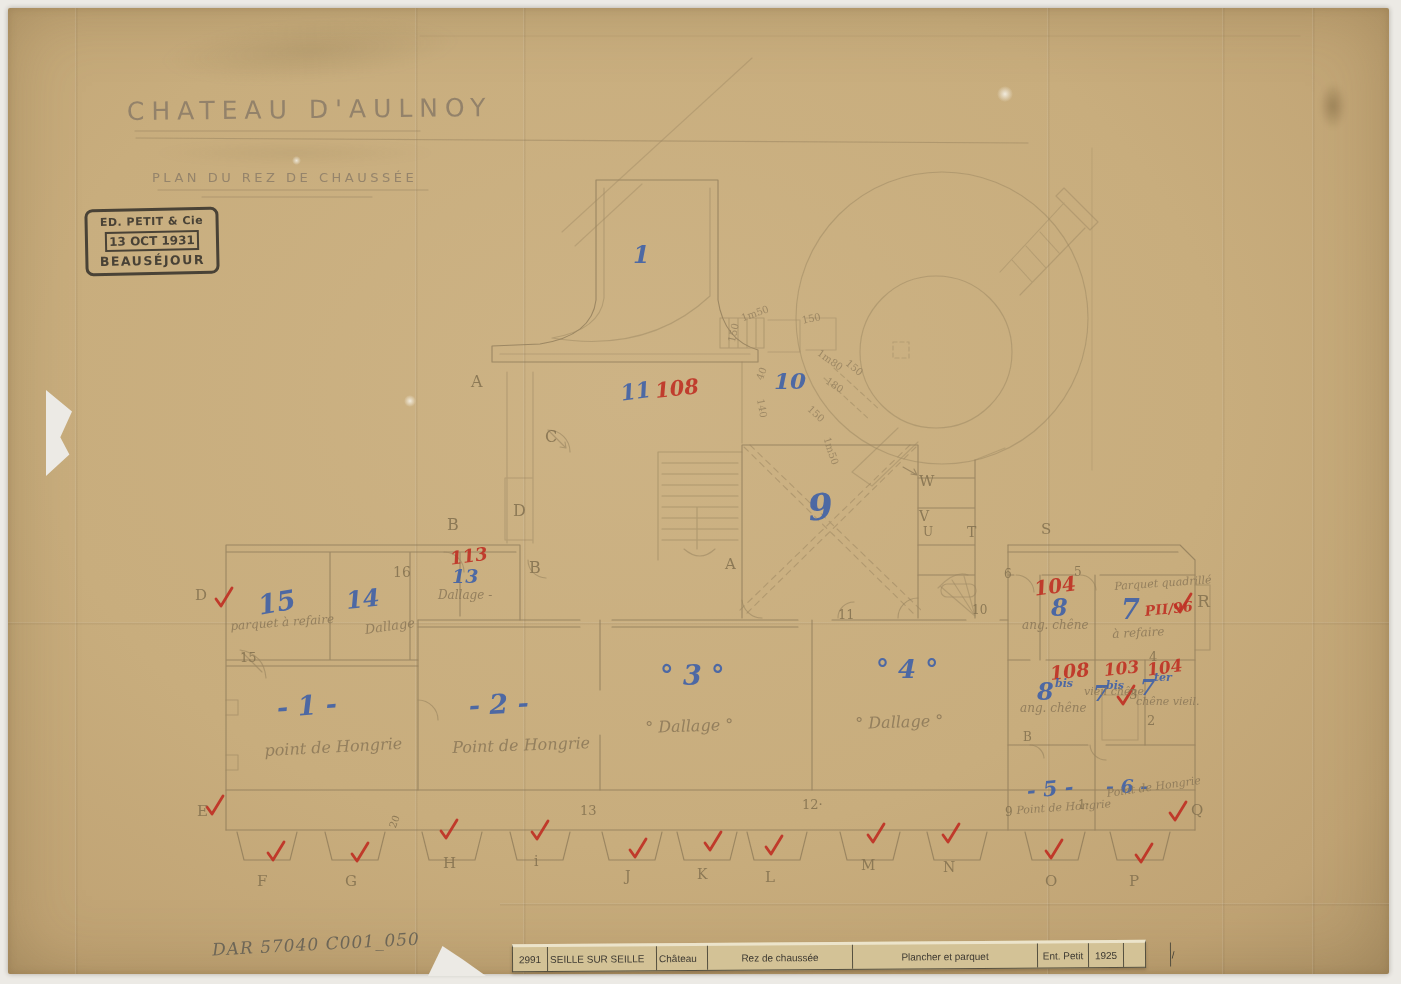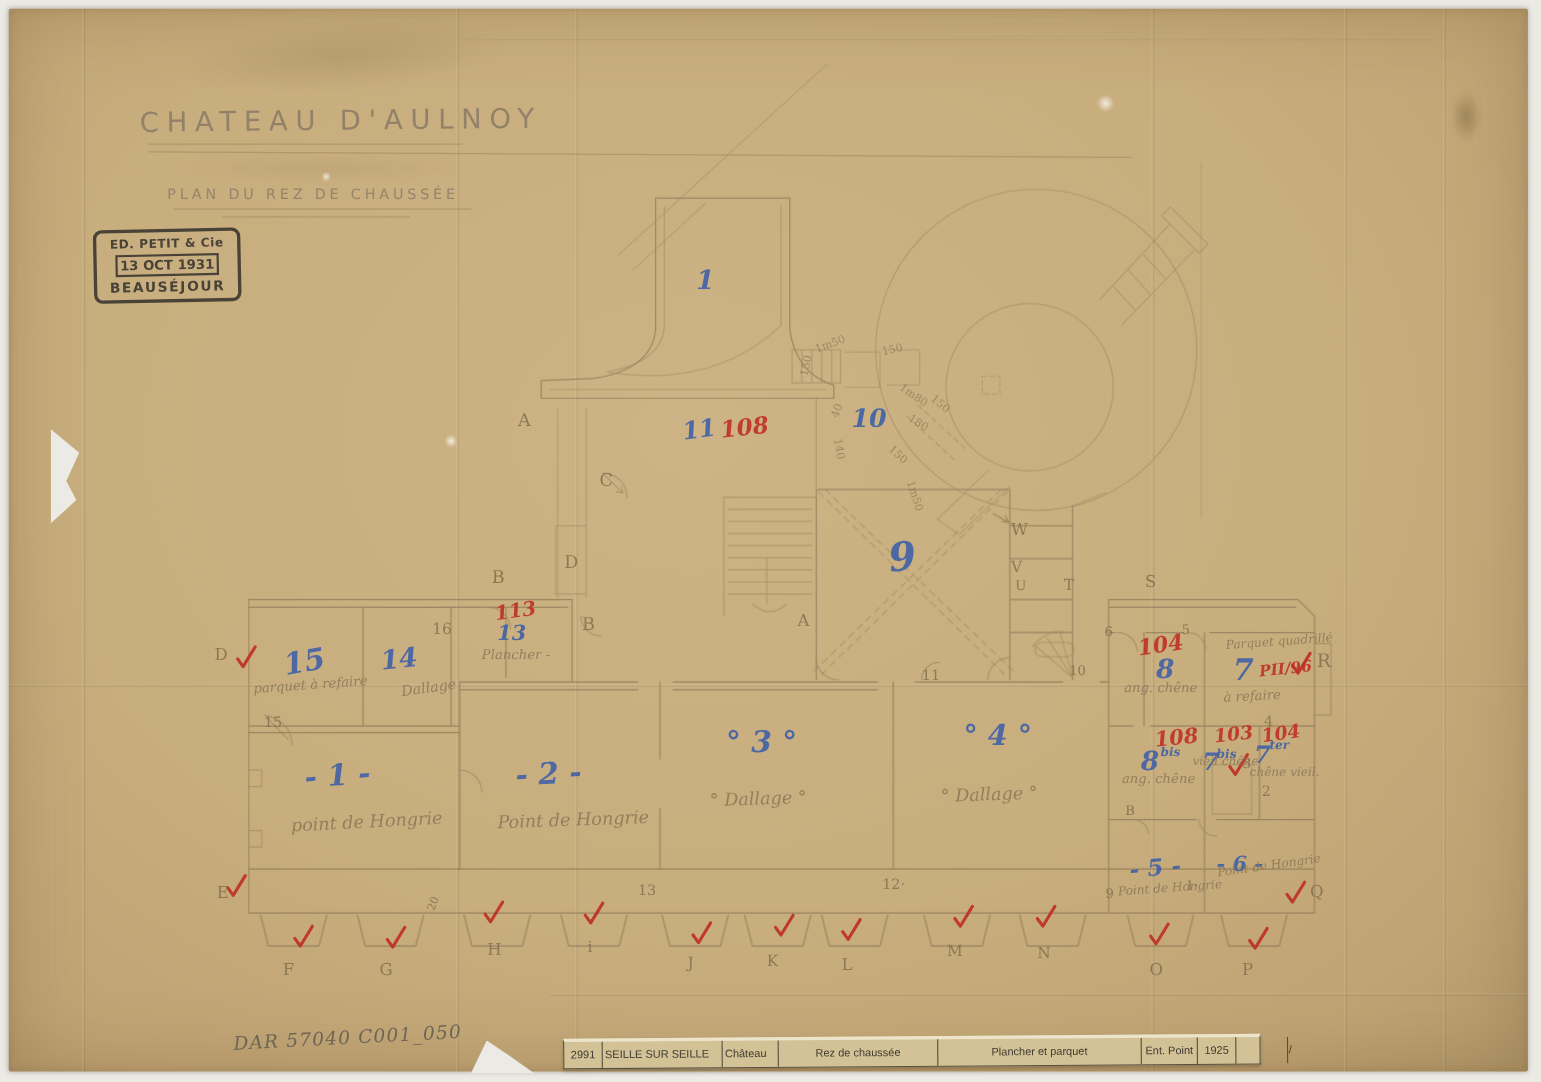--- a/index.html
+++ b/index.html
@@ -161,21 +161,21 @@
 </svg>
 
 <div id="labels-layer">
     <span class="lbl blue" style="left: 633px; top: 243px; font-size: 24px;">1</span>
     <span class="lbl blue" style="left: 619px; top: 382px; font-size: 22px; transform: rotate(-8deg);">11</span>
     <span class="lbl red" style="left: 654px; top: 380px; font-size: 21px; transform: rotate(-6deg);">108</span>
     <span class="lbl blue" style="left: 774px; top: 369px; font-size: 23px;">10</span>
     <span class="lbl blue" style="left: 806px; top: 490px; font-size: 36px; transform: rotate(-6deg);">9</span>
     <span class="lbl red" style="left: 449px; top: 550px; font-size: 18px; transform: rotate(-8deg);">113</span>
     <span class="lbl blue" style="left: 452px; top: 567px; font-size: 19px;">13</span>
-    <span class="lbl script" style="left: 438px; top: 589px; font-size: 12px;">Plancher -</span>
+    <span class="lbl script" style="left: 438px; top: 589px; font-size: 12px;">Dallage -</span>
     <span class="lbl pencil" style="left: 393px; top: 565px; font-size: 14px;">16</span>
     <span class="lbl blue" style="left: 256px; top: 592px; font-size: 27px; transform: rotate(-10deg);">15</span>
     <span class="lbl blue" style="left: 345px; top: 589px; font-size: 24px; transform: rotate(-6deg);">14</span>
     <span class="lbl script" style="left: 230px; top: 620px; font-size: 12px; transform: rotate(-4deg);">parquet à refaire</span>
     <span class="lbl script" style="left: 364px; top: 623px; font-size: 13px; transform: rotate(-8deg);">Dallage</span>
     <span class="lbl blue" style="left: 276px; top: 694px; font-size: 27px; transform: rotate(-4deg);">- 1 -</span>
     <span class="lbl script" style="left: 264px; top: 743px; font-size: 16px; transform: rotate(-3deg);">point de Hongrie</span>
     <span class="lbl blue" style="left: 468px; top: 692px; font-size: 27px; transform: rotate(-3deg);">- 2 -</span>
     <span class="lbl script" style="left: 452px; top: 740px; font-size: 16px; transform: rotate(-2deg);">Point de Hongrie</span>
     <span class="lbl blue" style="left: 660px; top: 662px; font-size: 27px;">° 3 °</span>
@@ -267,20 +267,20 @@
 </div>
 
 <div class="archive">DAR 57040 C001_050</div>
 
 <div class="strip">
   <div class="c">2991</div>
   <div class="c">SEILLE SUR SEILLE</div>
   <div class="c">Château</div>
   <div class="c">Rez de chaussée</div>
   <div class="c">Plancher et parquet</div>
-  <div class="c">Ent. Point</div>
+  <div class="c">Ent. Petit</div>
   <div class="c">1925</div>
   <div class="c"></div>
   <div class="c">38 / 55</div>
 </div>
 
 <div class="tear" style="left:46px;top:390px;width:26px;height:86px;clip-path:polygon(0 0,100% 25%,55% 55%,90% 75%,0 100%)"></div>
 <div class="tear" style="left:428px;top:946px;width:58px;height:30px;clip-path:polygon(0 100%,25% 0,60% 45%,100% 100%)"></div>
 
 </body></html>

